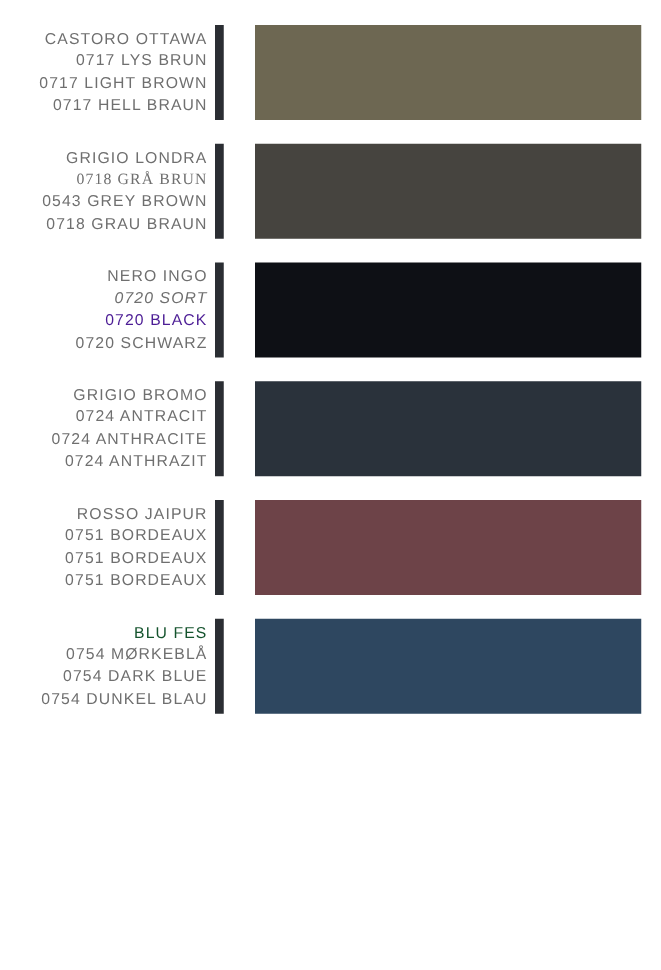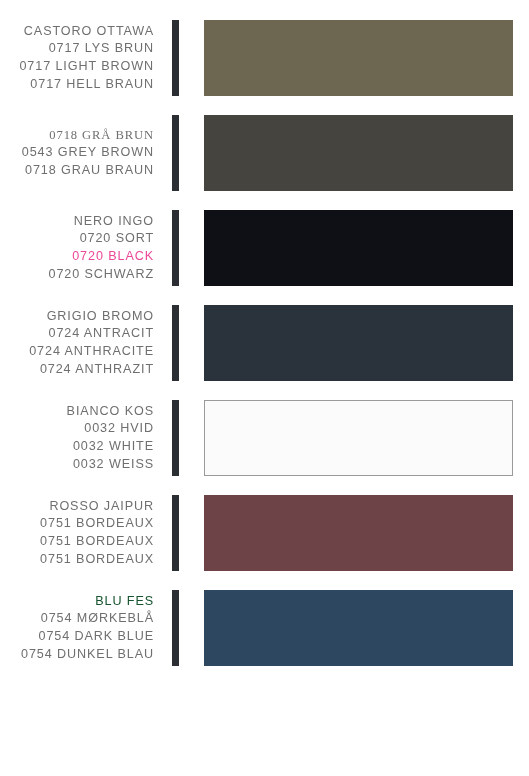--- a/index.html
+++ b/index.html
@@ -22,21 +22,21 @@
     margin-bottom:19px;
   }
   .labels {
     width:172px;
     flex:0 0 172px;
     display:flex;
     flex-direction:column;
     justify-content:center;
     align-items:flex-end;
     text-align:right;
-    padding-right:18px;
+    padding-right:6px;
   }
   .labels span {
     display:block;
     color:#6f6f6f;
     font-size:12.6px;
     line-height:17.6px;
     letter-spacing:0.9px;
     white-space:nowrap;
   }
   .name-line { color:#717171; }
@@ -68,60 +68,51 @@
       <span style="color: rgb(111, 111, 111);">0717 LYS BRUN</span>
       <span style="color: rgb(111, 111, 111);">0717 LIGHT BROWN</span>
       <span style="color: rgb(111, 111, 111);">0717 HELL BRAUN</span>
     </div>
     <div class="rule" style="background: rgb(43, 46, 51);"></div>
     <div class="swatch" style="background: rgb(109, 103, 82);"></div>
   </div>
 
   <div class="row">
     <div class="labels">
+      <span class="name-line" style="color: rgb(111, 111, 111);">GRIGIO LONDRA</span>
       <span style="color: rgb(111, 111, 111); font-family: Liberation Serif, serif;">0718 GRÅ BRUN</span>
       <span style="color: rgb(111, 111, 111);">0543 GREY BROWN</span>
       <span style="color: rgb(111, 111, 111);">0718 GRAU BRAUN</span>
     </div>
     <div class="rule" style="background: rgb(43, 46, 51);"></div>
     <div class="swatch" style="background: rgb(70, 68, 63);"></div>
   </div>
 
   <div class="row">
     <div class="labels">
       <span class="name-line" style="color: rgb(111, 111, 111);">NERO INGO</span>
-      <span style="color: rgb(111, 111, 111);">0720 SORT</span>
-      <span style="color: #ec4899; text-align: center;">0720 BLACK</span>
+      <span style="color: rgb(111, 111, 111); font-style: italic;">0720 SORT</span>
+      <span style="color: #4c1d95; text-align: center;">0720 BLACK</span>
       <span style="color: rgb(111, 111, 111);">0720 SCHWARZ</span>
     </div>
     <div class="rule" style="background: rgb(43, 46, 51);"></div>
     <div class="swatch" style="background: rgb(14, 16, 21);"></div>
   </div>
 
   <div class="row">
     <div class="labels">
       <span class="name-line" style="color: rgb(111, 111, 111);">GRIGIO BROMO</span>
       <span style="color: rgb(111, 111, 111);">0724 ANTRACIT</span>
       <span style="color: rgb(111, 111, 111);">0724 ANTHRACITE</span>
       <span style="color: rgb(111, 111, 111);">0724 ANTHRAZIT</span>
     </div>
     <div class="rule" style="background: rgb(43, 46, 51);"></div>
     <div class="swatch" style="background: rgb(42, 50, 59);"></div>
   </div>
 
-  <div class="row">
-    <div class="labels">
-      <span class="name-line" style="color: rgb(111, 111, 111);">BIANCO KOS</span>
-      <span style="color: rgb(111, 111, 111);">0032 HVID</span>
-      <span style="color: rgb(111, 111, 111);">0032 WHITE</span>
-      <span style="color: rgb(111, 111, 111);">0032 WEISS</span>
-    </div>
-    <div class="rule" style="background: rgb(43, 46, 51);"></div>
-    <div class="swatch bordered" style="background: rgb(251, 251, 251);"></div>
-  </div>
 
 
   <div class="row">
     <div class="labels">
       <span class="name-line" style="color: rgb(111, 111, 111); margin-left: 45px;">ROSSO JAIPUR</span>
       <span style="color: rgb(111, 111, 111);">0751 BORDEAUX</span>
       <span style="color: rgb(111, 111, 111);">0751 BORDEAUX</span>
       <span style="color: rgb(111, 111, 111);">0751 BORDEAUX</span>
     </div>
     <div class="rule" style="background: rgb(43, 46, 51);"></div>

